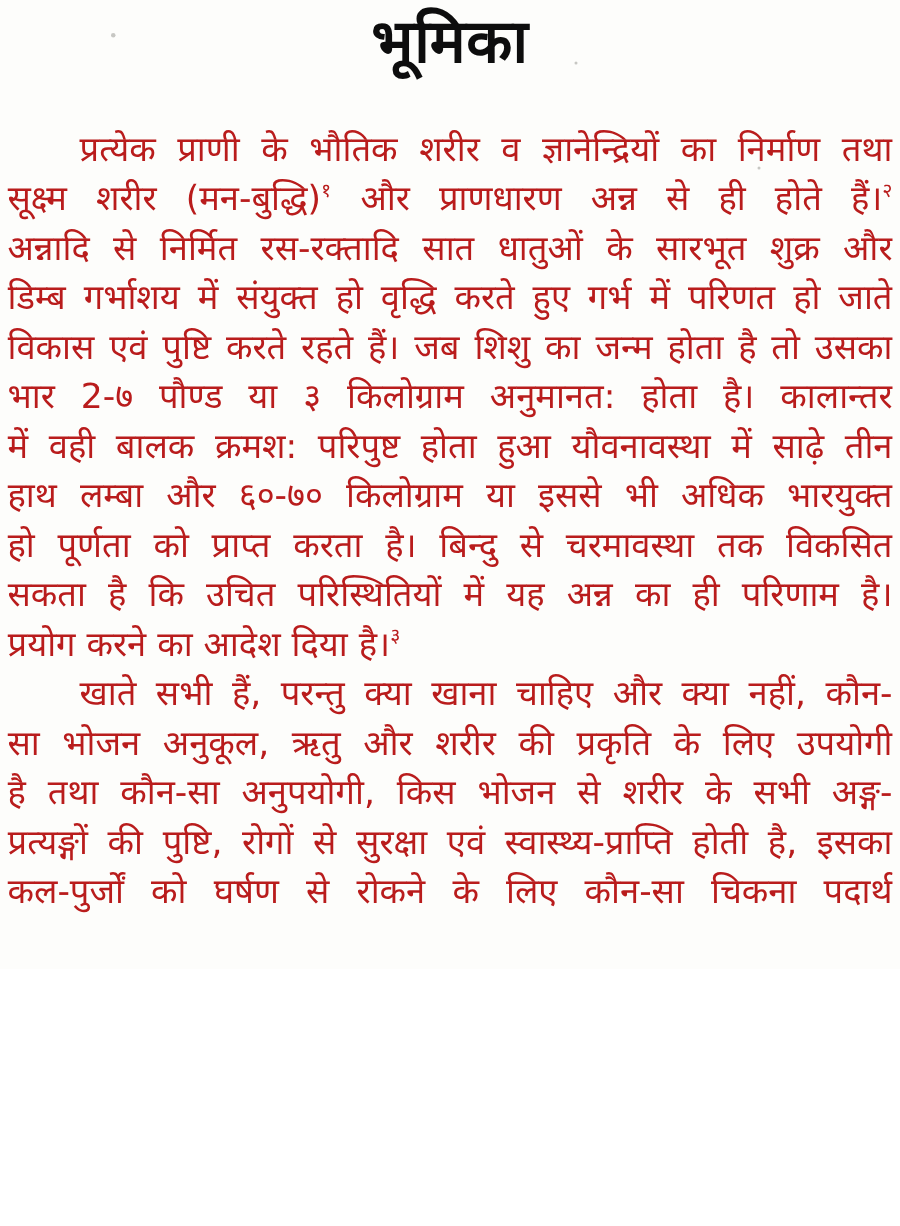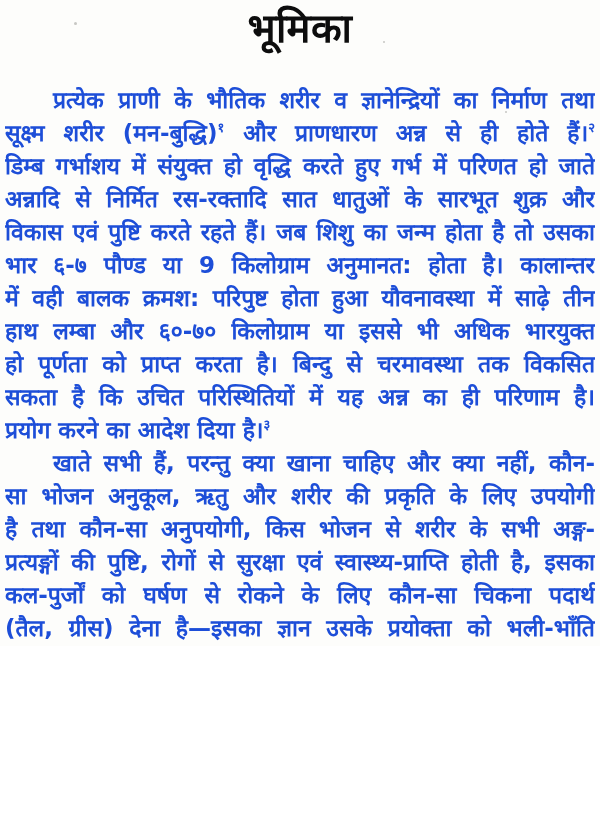--- a/index.html
+++ b/index.html
@@ -35,22 +35,21 @@
     right: 5px;
   }
   .line {
     height: 33px;
     line-height: 33px;
     font-size: 23px;
     white-space: normal;
     overflow: hidden;
     text-align: justify;
     text-align-last: justify;
-    color: #1d4ed8;
-    font-weight: bold;
+    color: #b91c1c;
   }
   .line.noju {
     text-align: center;
     text-align-last: left;
   }
   .line.indent {
     text-indent: 48px;
   }
   .line sup {
     font-size: 13px;
@@ -71,30 +70,29 @@
 
   <div class="title">भूमिका</div>
 
   <div class="speck" style="left:74px;top:22px;width:3px;height:3px;"></div>
   <div class="speck" style="left:383px;top:41px;width:2px;height:2px;"></div>
   <div class="speck" style="left:505px;top:111px;width:2px;height:2px;"></div>
 
   <div class="text-block">
       <div class="line indent"><span>प्रत्येक प्राणी के भौतिक शरीर व ज्ञानेन्द्रियों का निर्माण तथा</span></div>
       <div class="line"><span>सूक्ष्म शरीर (मन-बुद्धि)</span><sup>१</sup><span> और प्राणधारण अन्न से ही होते हैं।</span><sup>२</sup></div>
+      <div class="line"><span>अन्नादि से निर्मित रस-रक्तादि सात धातुओं के सारभूत शुक्र और</span></div>
       <div class="line"><span>डिम्ब गर्भाशय में संयुक्त हो वृद्धि करते हुए गर्भ में परिणत हो जाते</span></div>
-      <div class="line"><span>अन्नादि से निर्मित रस-रक्तादि सात धातुओं के सारभूत शुक्र और</span></div>
       <div class="line"><span>विकास एवं पुष्टि करते रहते हैं। जब शिशु का जन्म होता है तो उसका</span></div>
-      <div class="line"><span>भार ६-७ पौण्ड या 9 किलोग्राम अनुमानत: होता है। कालान्तर</span></div>
+      <div class="line"><span>भार 2-७ पौण्ड या ३ किलोग्राम अनुमानत: होता है। कालान्तर</span></div>
       <div class="line"><span>में वही बालक क्रमश: परिपुष्ट होता हुआ यौवनावस्था में साढ़े तीन</span></div>
       <div class="line"><span>हाथ लम्बा और ६०-७० किलोग्राम या इससे भी अधिक भारयुक्त</span></div>
       <div class="line"><span>हो पूर्णता को प्राप्त करता है। बिन्दु से चरमावस्था तक विकसित</span></div>
       <div class="line"><span>सकता है कि उचित परिस्थितियों में यह अन्न का ही परिणाम है।</span></div>
       <div class="line noju"><span>प्रयोग करने का आदेश दिया है।</span><sup>३</sup></div>
       <div class="line indent"><span>खाते सभी हैं, परन्तु क्या खाना चाहिए और क्या नहीं, कौन-</span></div>
       <div class="line"><span>सा भोजन अनुकूल, ऋतु और शरीर की प्रकृति के लिए उपयोगी</span></div>
       <div class="line"><span>है तथा कौन-सा अनुपयोगी, किस भोजन से शरीर के सभी अङ्ग-</span></div>
       <div class="line"><span>प्रत्यङ्गों की पुष्टि, रोगों से सुरक्षा एवं स्वास्थ्य-प्राप्ति होती है, इसका</span></div>
       <div class="line"><span>कल-पुर्जों को घर्षण से रोकने के लिए कौन-सा चिकना पदार्थ</span></div>
-      <div class="line"><span>(तैल, ग्रीस) देना है—इसका ज्ञान उसके प्रयोक्ता को भली-भाँति</span></div>
     </div>
 
 </div>
 
 </body></html>

